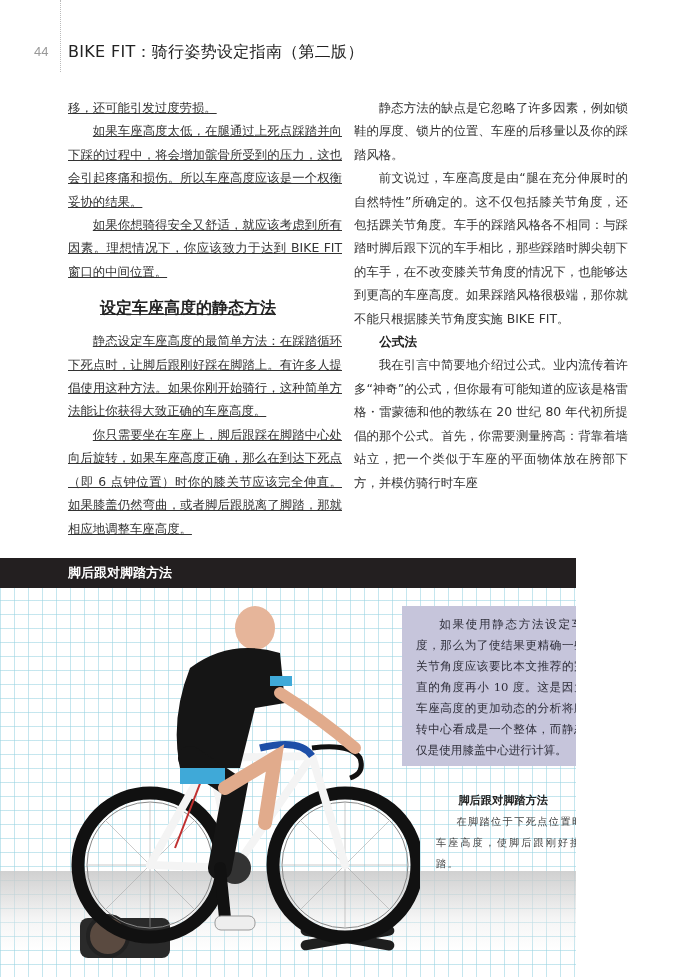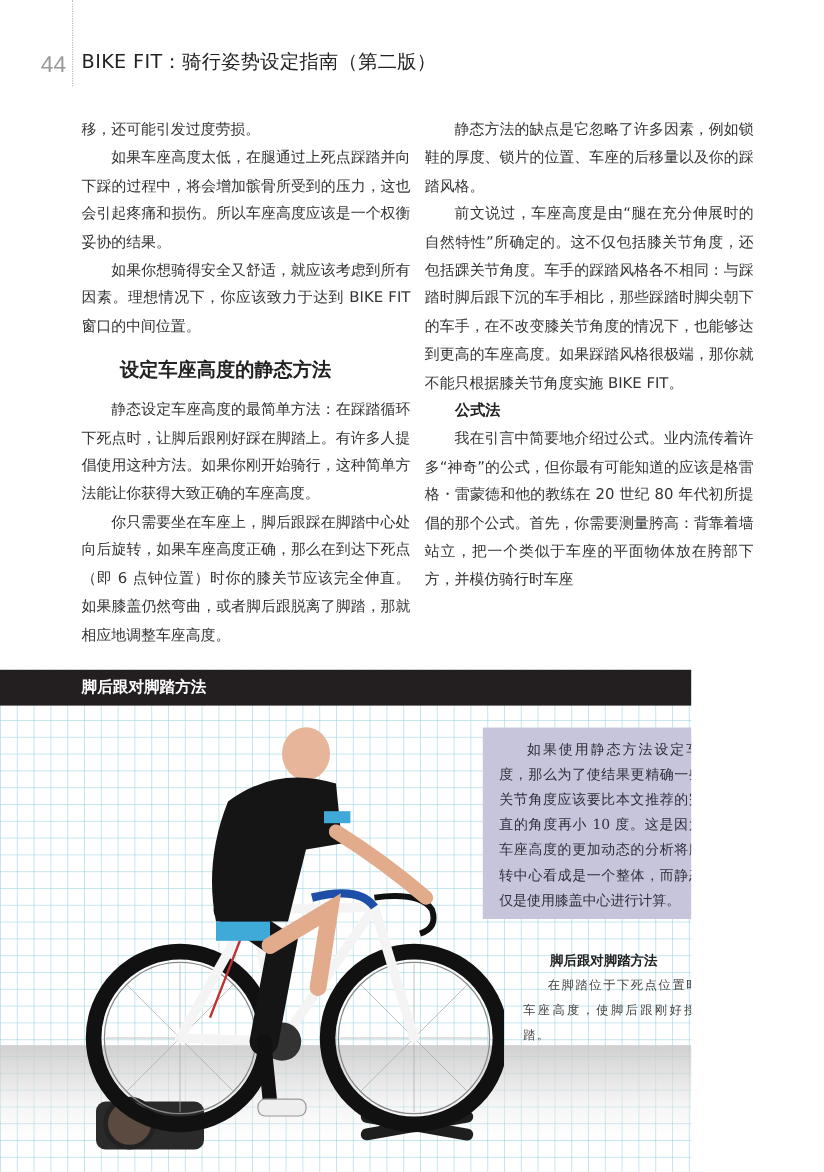--- a/index.html
+++ b/index.html
@@ -1,22 +1,22 @@
 <!DOCTYPE html>
 <html><head>
 <meta charset="utf-8">
 <style>
   html, body { margin:0; padding:0; }
   body { width:687px; height:977px; position:relative; background:#ffffff; overflow:hidden;
          font-family:"DejaVu Sans","Liberation Sans",sans-serif; color:#333; }
   .dotline { position:absolute; left:60px; top:0; height:72px; border-left:1px dotted #bbb; }
-  .page-num { position:absolute; left:34px; top:44px; font-size:19px; color:#999; font-family:"Liberation Sans",sans-serif; }
+  .page-num { position:absolute; left:34px; top:44px; font-size:13px; color:#999; font-family:"Liberation Sans",sans-serif; }
   .running-title { position:absolute; left:68px; top:42px; font-size:16px; color:#222; letter-spacing:0.3px; }
   .col { position:absolute; top:96px; width:274px; font-size:12.4px; line-height:23.4px; color:#333; }
-  .col.left { left:68px; }
+  .col.left { left:68px;text-decoration:underline; }
   .col.right { left:354px; }
   .col p { margin:0; text-indent:2em; text-align:justify; }
   .col p.noindent { text-indent:0; }
   .col h3 { margin:0; font-size:12.6px; font-weight:bold; text-indent:2em; color:#222; line-height:23.4px; }
   .col h2 { margin:14px 0 10px 0; font-size:16px; font-weight:bold; text-indent:2em; color:#222; line-height:22px; }
   .figure { position:absolute; left:0; top:558px; width:576px; height:419px; overflow:hidden;
             background-color:#ffffff;
             background-image:
               linear-gradient(to right, rgba(150,210,225,0.55) 1px, transparent 1px),
               linear-gradient(to bottom, rgba(150,210,225,0.55) 1px, transparent 1px);

